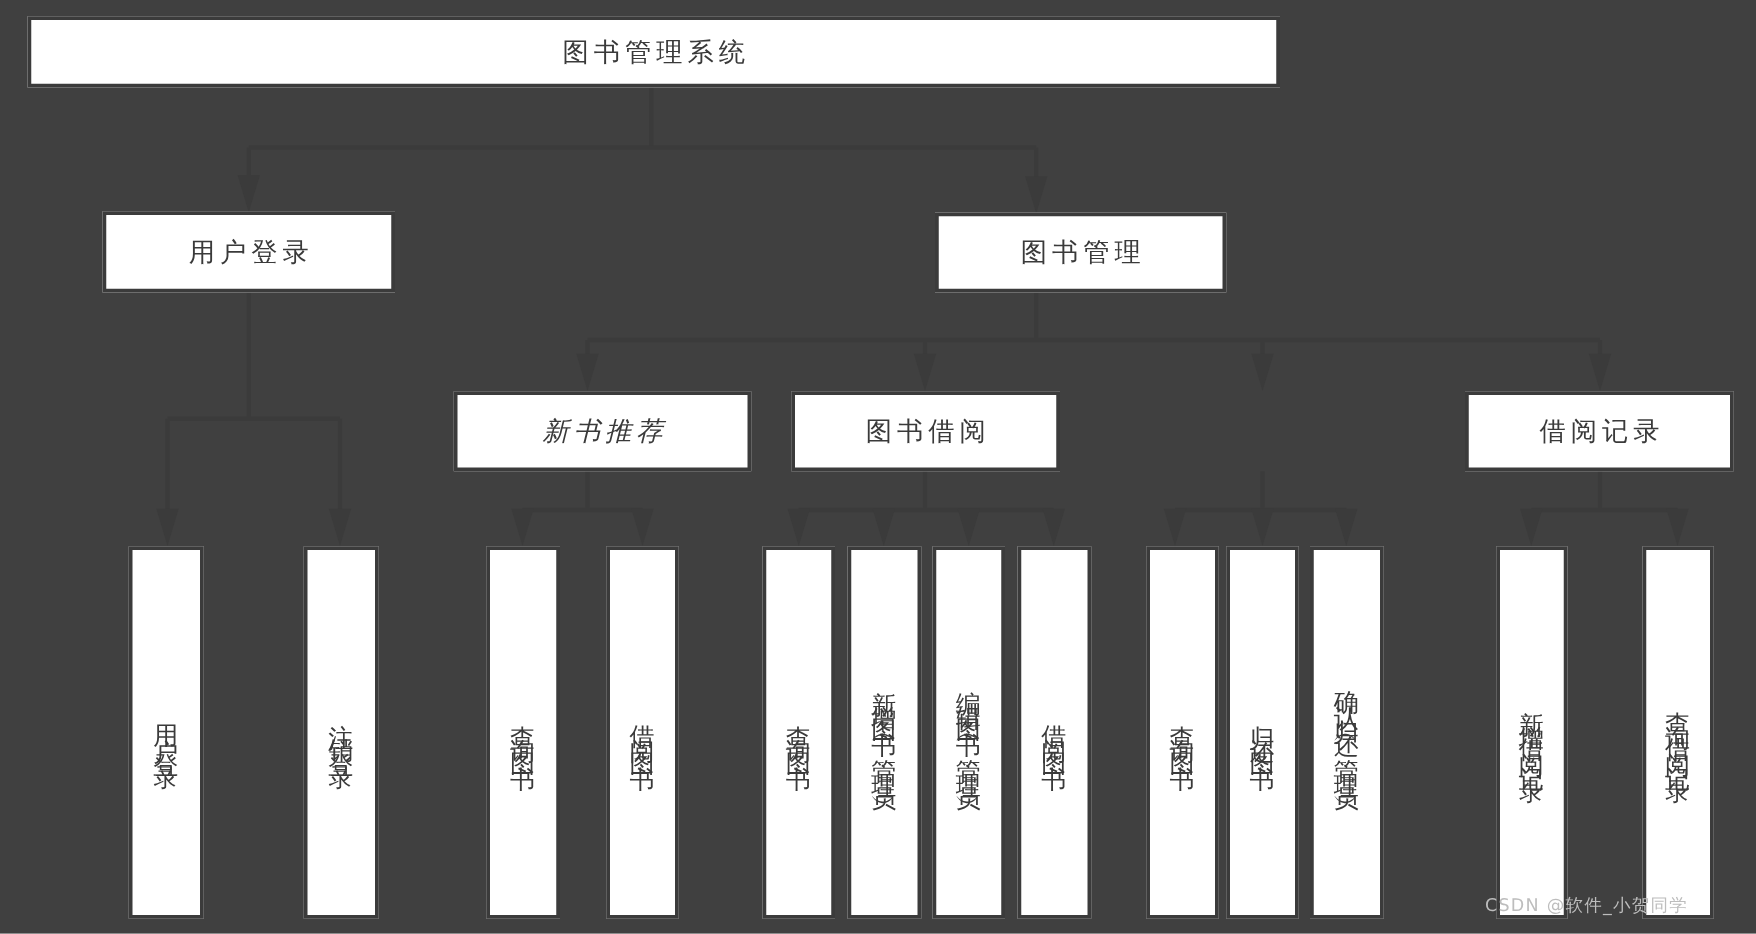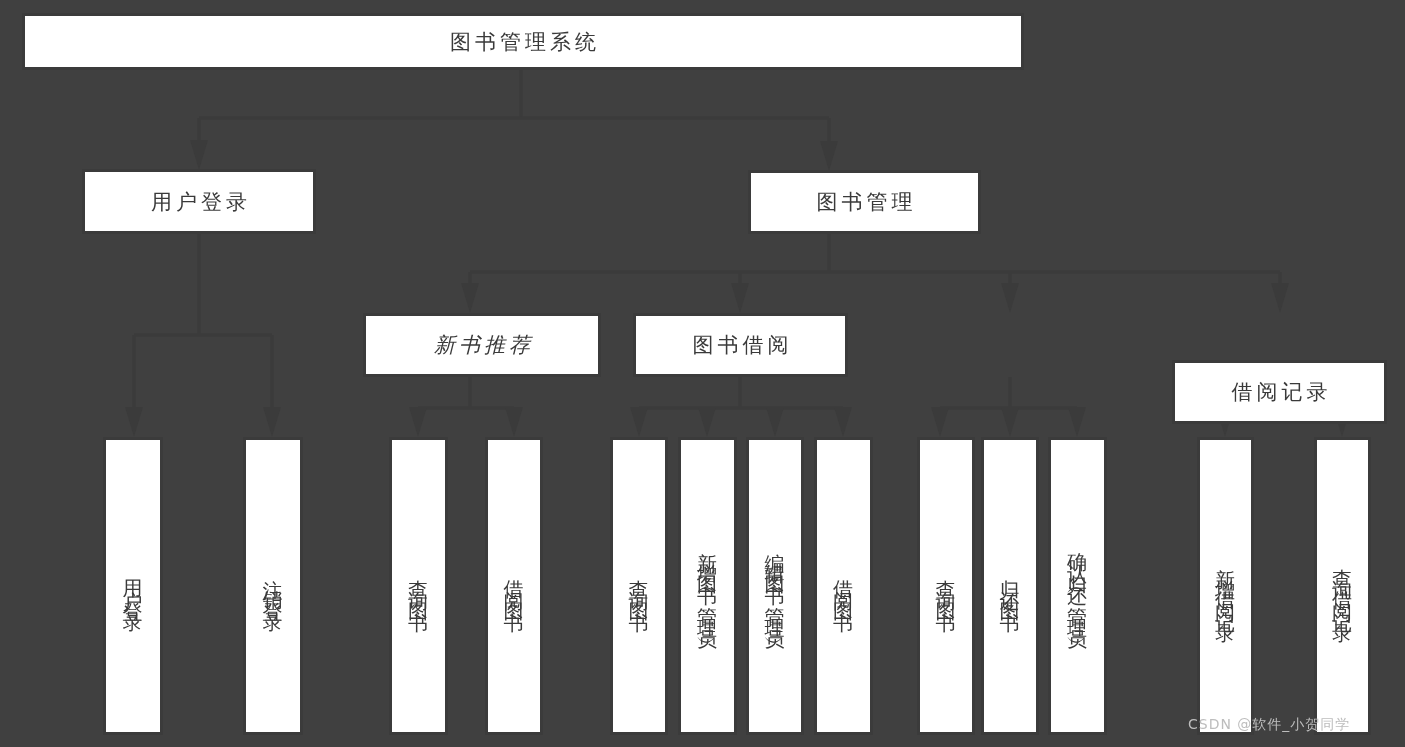--- a/index.html
+++ b/index.html
@@ -51,21 +51,21 @@
     white-space: nowrap;
   }
 
   
   #n-root  { left: 22px;  top: 13px;  width: 1002px; height: 57px; }
   #n-login { left: 82px;  top: 169px; width: 234px;  height: 65px; }
   #n-mgmt  { left: 712px; top: 170px; width: 233px;  height: 64px; margin-left: 36px; }
   #n-mod0  { left: 363px; top: 313px; width: 238px;  height: 64px; font-style: italic; }
   #n-mod1  { left: 633px; top: 313px; width: 215px;  height: 64px; }
   #n-mod2  { left: 903px; top: 313px; width: 215px;  height: 64px; }
-  #n-mod3  { left: 1172px;top: 313px; width: 215px;  height: 64px; margin-top: 47px; }
+  #n-mod3  { left: 1172px;top: 313px; width: 215px;  height: 64px; }
   .leaf    { top: 437px; height: 298px; }
   #n-l0  { left: 103px;  width: 60px; }
   #n-l1  { left: 243px;  width: 60px; }
   #n-l2  { left: 389px;  width: 59px; }
   #n-l3  { left: 485px;  width: 58px; }
   #n-l4  { left: 610px;  width: 58px; }
   #n-l5  { left: 678px;  width: 59px; }
   #n-l6  { left: 746px;  width: 58px; }
   #n-l7  { left: 814px;  width: 59px; }
   #n-l8  { left: 917px;  width: 58px; }

